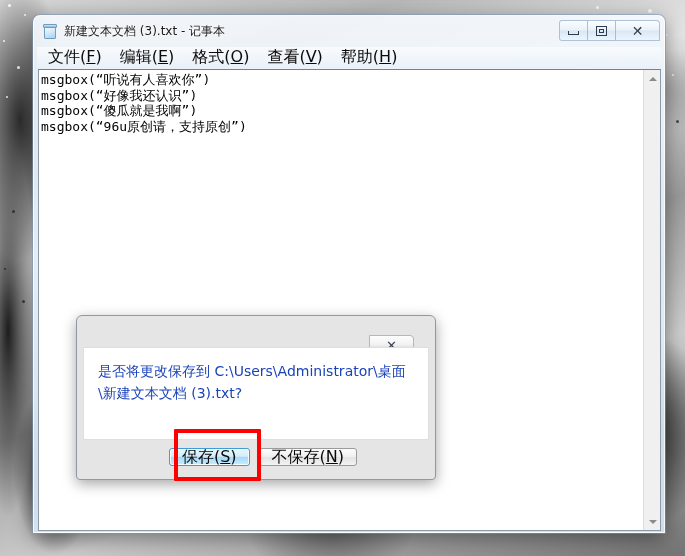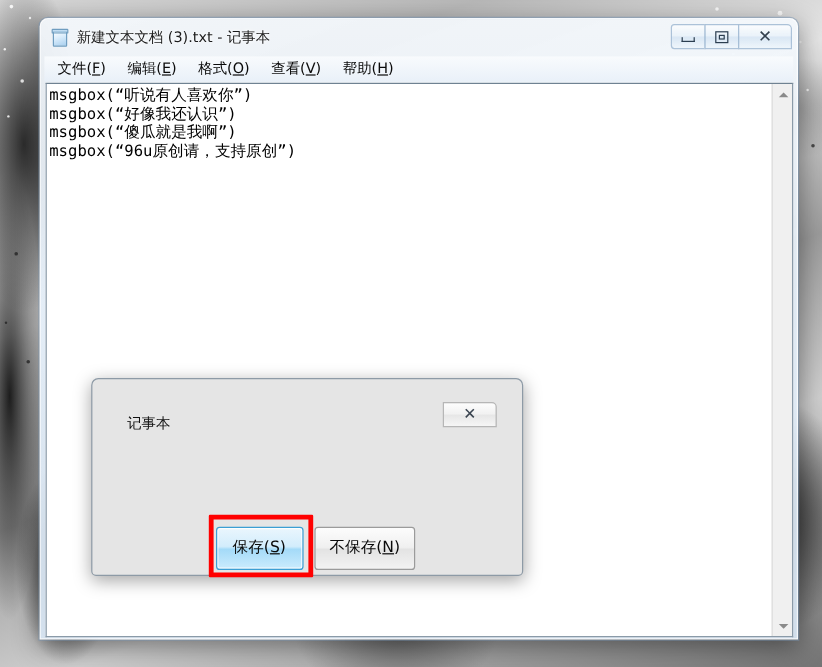--- a/index.html
+++ b/index.html
@@ -133,21 +133,21 @@
   
   #menubar {
     height: 21px;
     margin: 0 2px;
     padding-left: 2px;
     display: flex;
     align-items: center;
     background: linear-gradient(180deg, rgba(250,252,254,0.85), rgba(232,240,249,0.8));
   }
   .menu-item {
-    font-size: 12px;
+    font-size: 16px;
     color: #0b0b0b;
     padding: 2px 9px 3px 9px;
     white-space: nowrap;
     line-height: 14px;
   }
   .menu-item u { text-decoration: underline; }
 
   
   #edit-wrap {
     position: absolute;
@@ -238,24 +238,24 @@
     position: absolute;
     left: 6px; right: 6px; bottom: 4px;
     height: 36px;
     display: flex;
     justify-content: center;
     align-items: center;
     gap: 9px;
     padding-left: 14px;
   }
   .dlg-btn {
-    height: 36px;
+    height: 18px;
     min-width: 73px;
     padding: 0 12px;
-    font-size: 13px;
+    font-size: 16px;
     color: #0a0a0a;
     background: linear-gradient(180deg,#fcfcfc 0%, #f0f0f0 48%, #e3e3e3 52%, #f3f3f3 100%);
     border: 1px solid #9b9b9b;
     border-radius: 3px;
     display: flex; align-items: center; justify-content: center;
     white-space: nowrap;
     line-height: 14px;
   }
   .dlg-btn u { text-decoration: underline; }
   .dlg-btn.default {
@@ -357,20 +357,23 @@
 
 <div id="dialog">
 
   <div id="dlg-title-bar">
     <span id="dlg-title">记事本</span>
     <div id="dlg-close">
       <span>✕</span>
     </div>
   </div>
 
+  <div id="dlg-body">
+    <div id="dlg-message">是否将更改保存到 C:\Users\Administrator\桌面\新建文本文档 (3).txt?</div>
+  </div>
 
   <div id="dlg-buttons">
     <div id="btn-save-wrap">
       <div class="dlg-btn default">
         <span>保存</span>(<u>S</u>)
       </div>
     </div>
     <div class="dlg-btn">
       <span>不保存</span>(<u>N</u>)
     </div>

